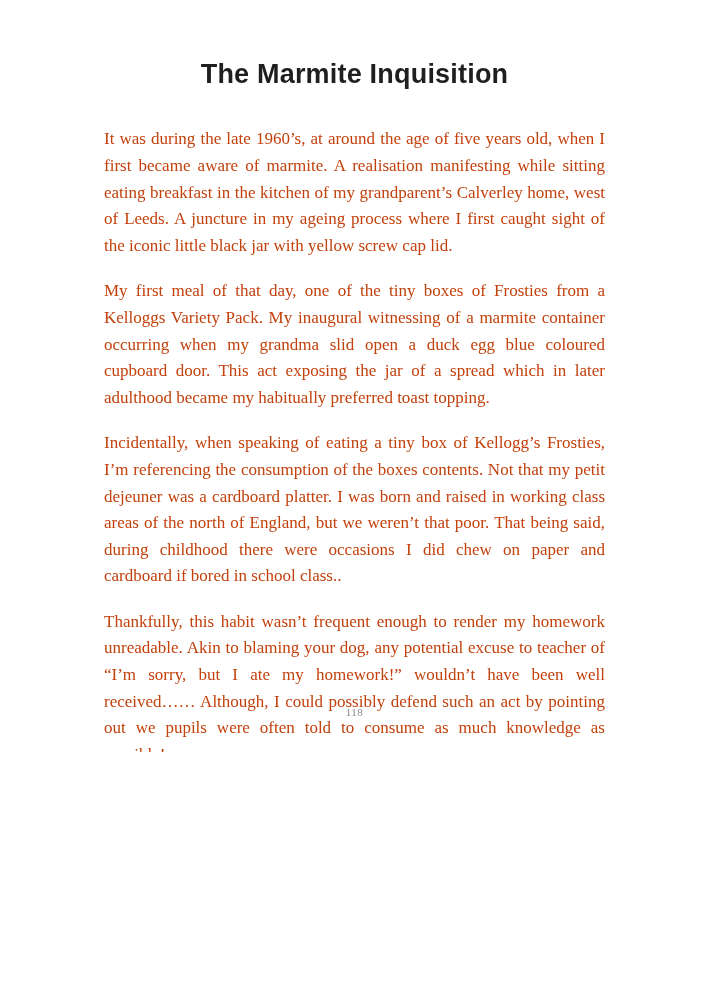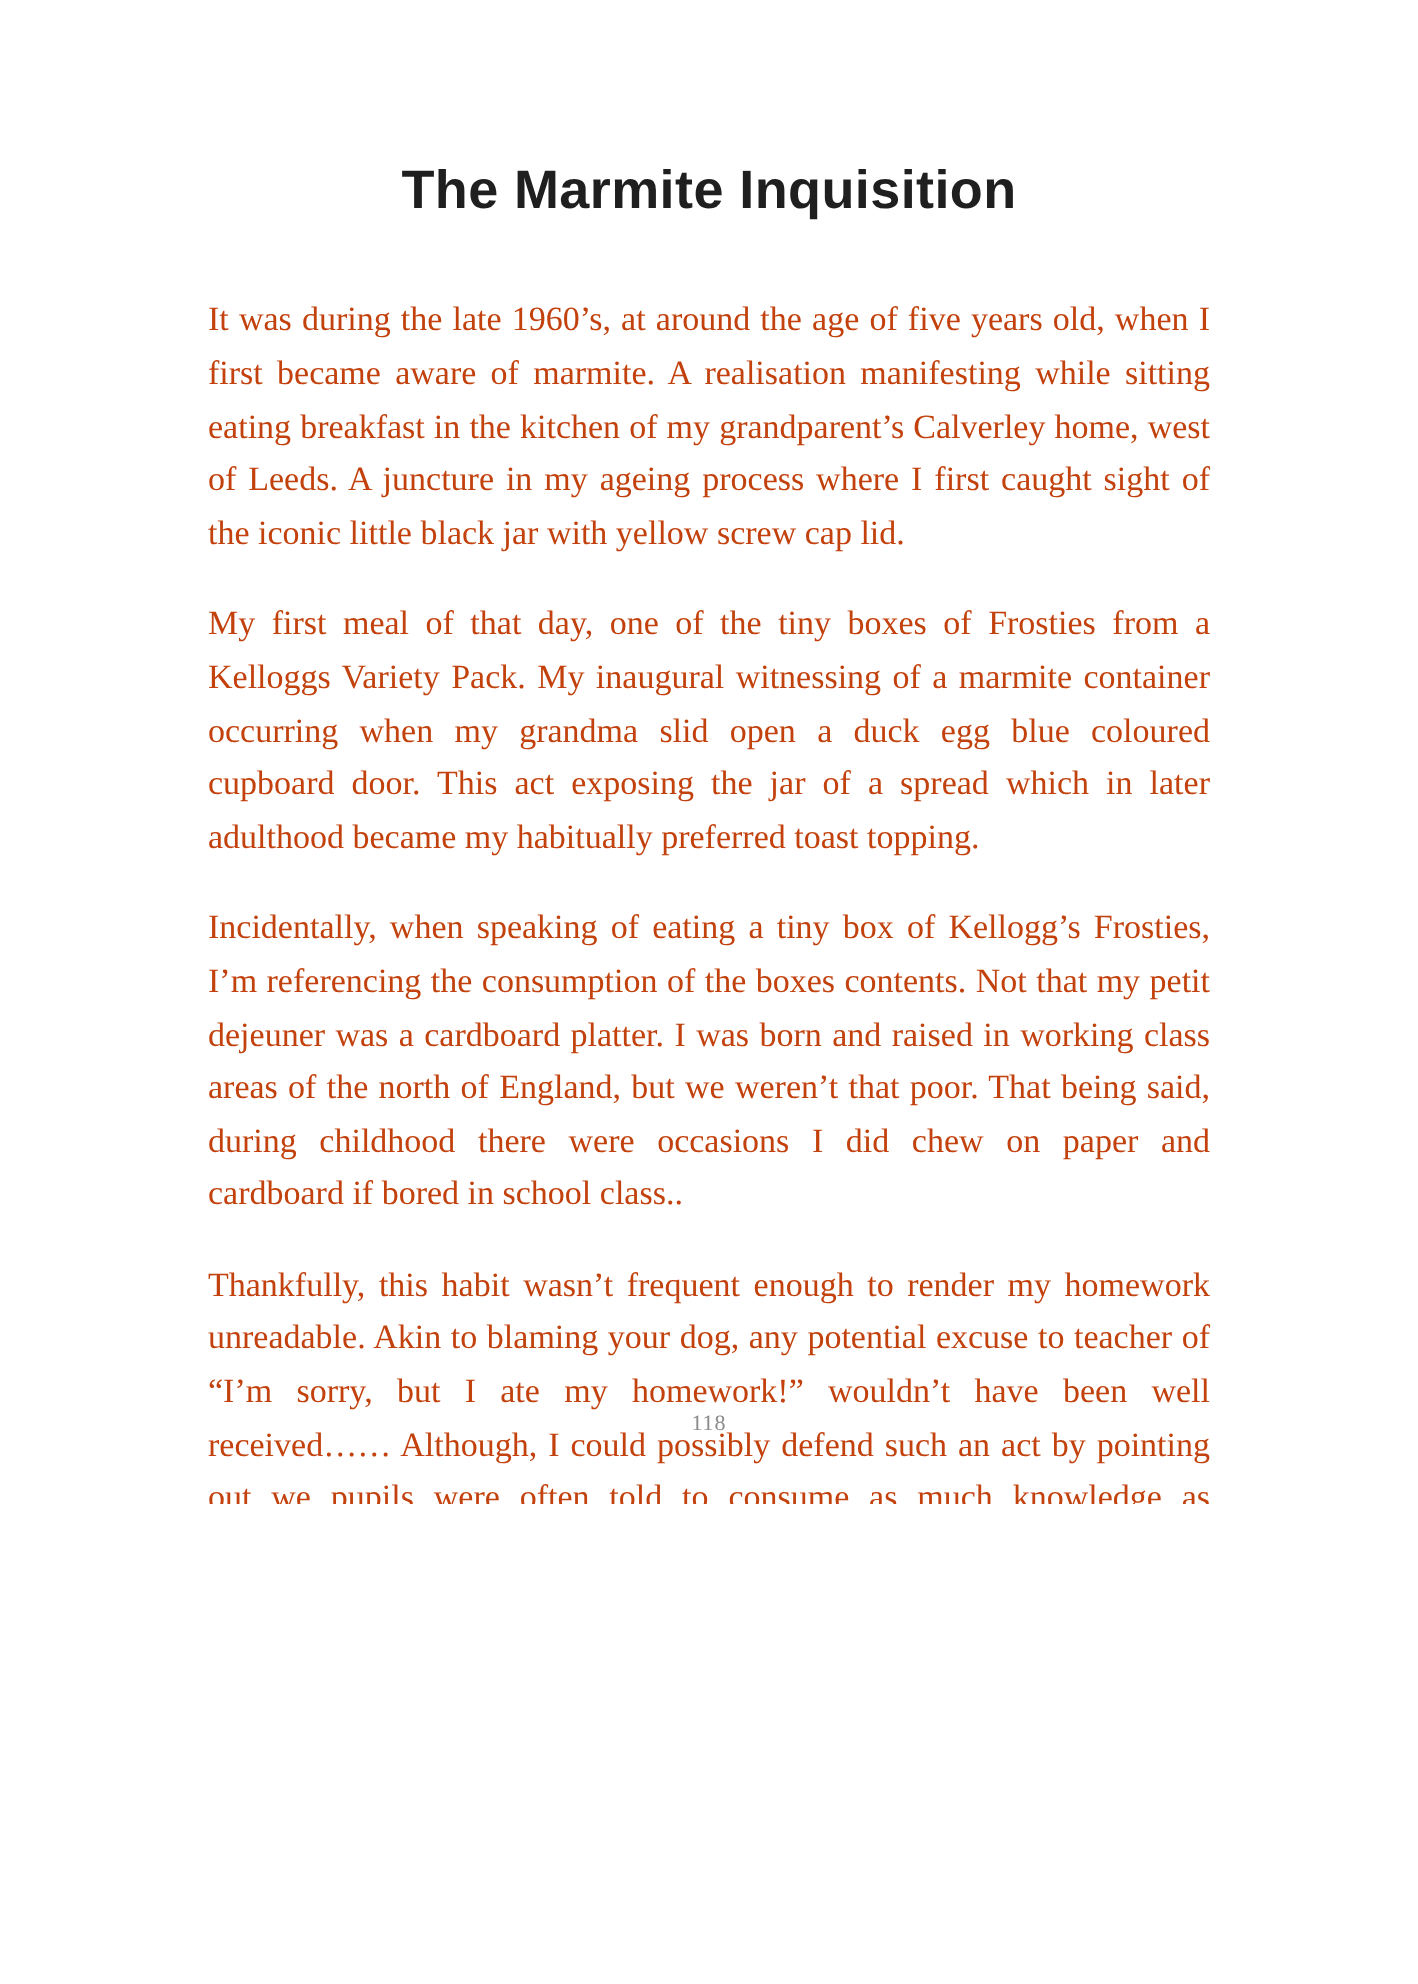--- a/index.html
+++ b/index.html
@@ -10,21 +10,21 @@
       background: #ffffff;
       position: relative;
       font-family: "Liberation Serif", serif;
       color: #2e2e2e;
       -webkit-font-smoothing: antialiased;
     }
     .page {
       box-sizing: border-box;
       width: 709px;
       height: 752px;
-      padding: 79px 104px 0 104px;
+      padding: 58px 104px 0 104px;
       position: relative;
       overflow: hidden;
     }
     .title {
       font-family: "Liberation Sans", sans-serif;
       font-weight: 700;
       font-size: 27px;
       line-height: 1.2;
       letter-spacing: 0.2px;
       text-align: center;

